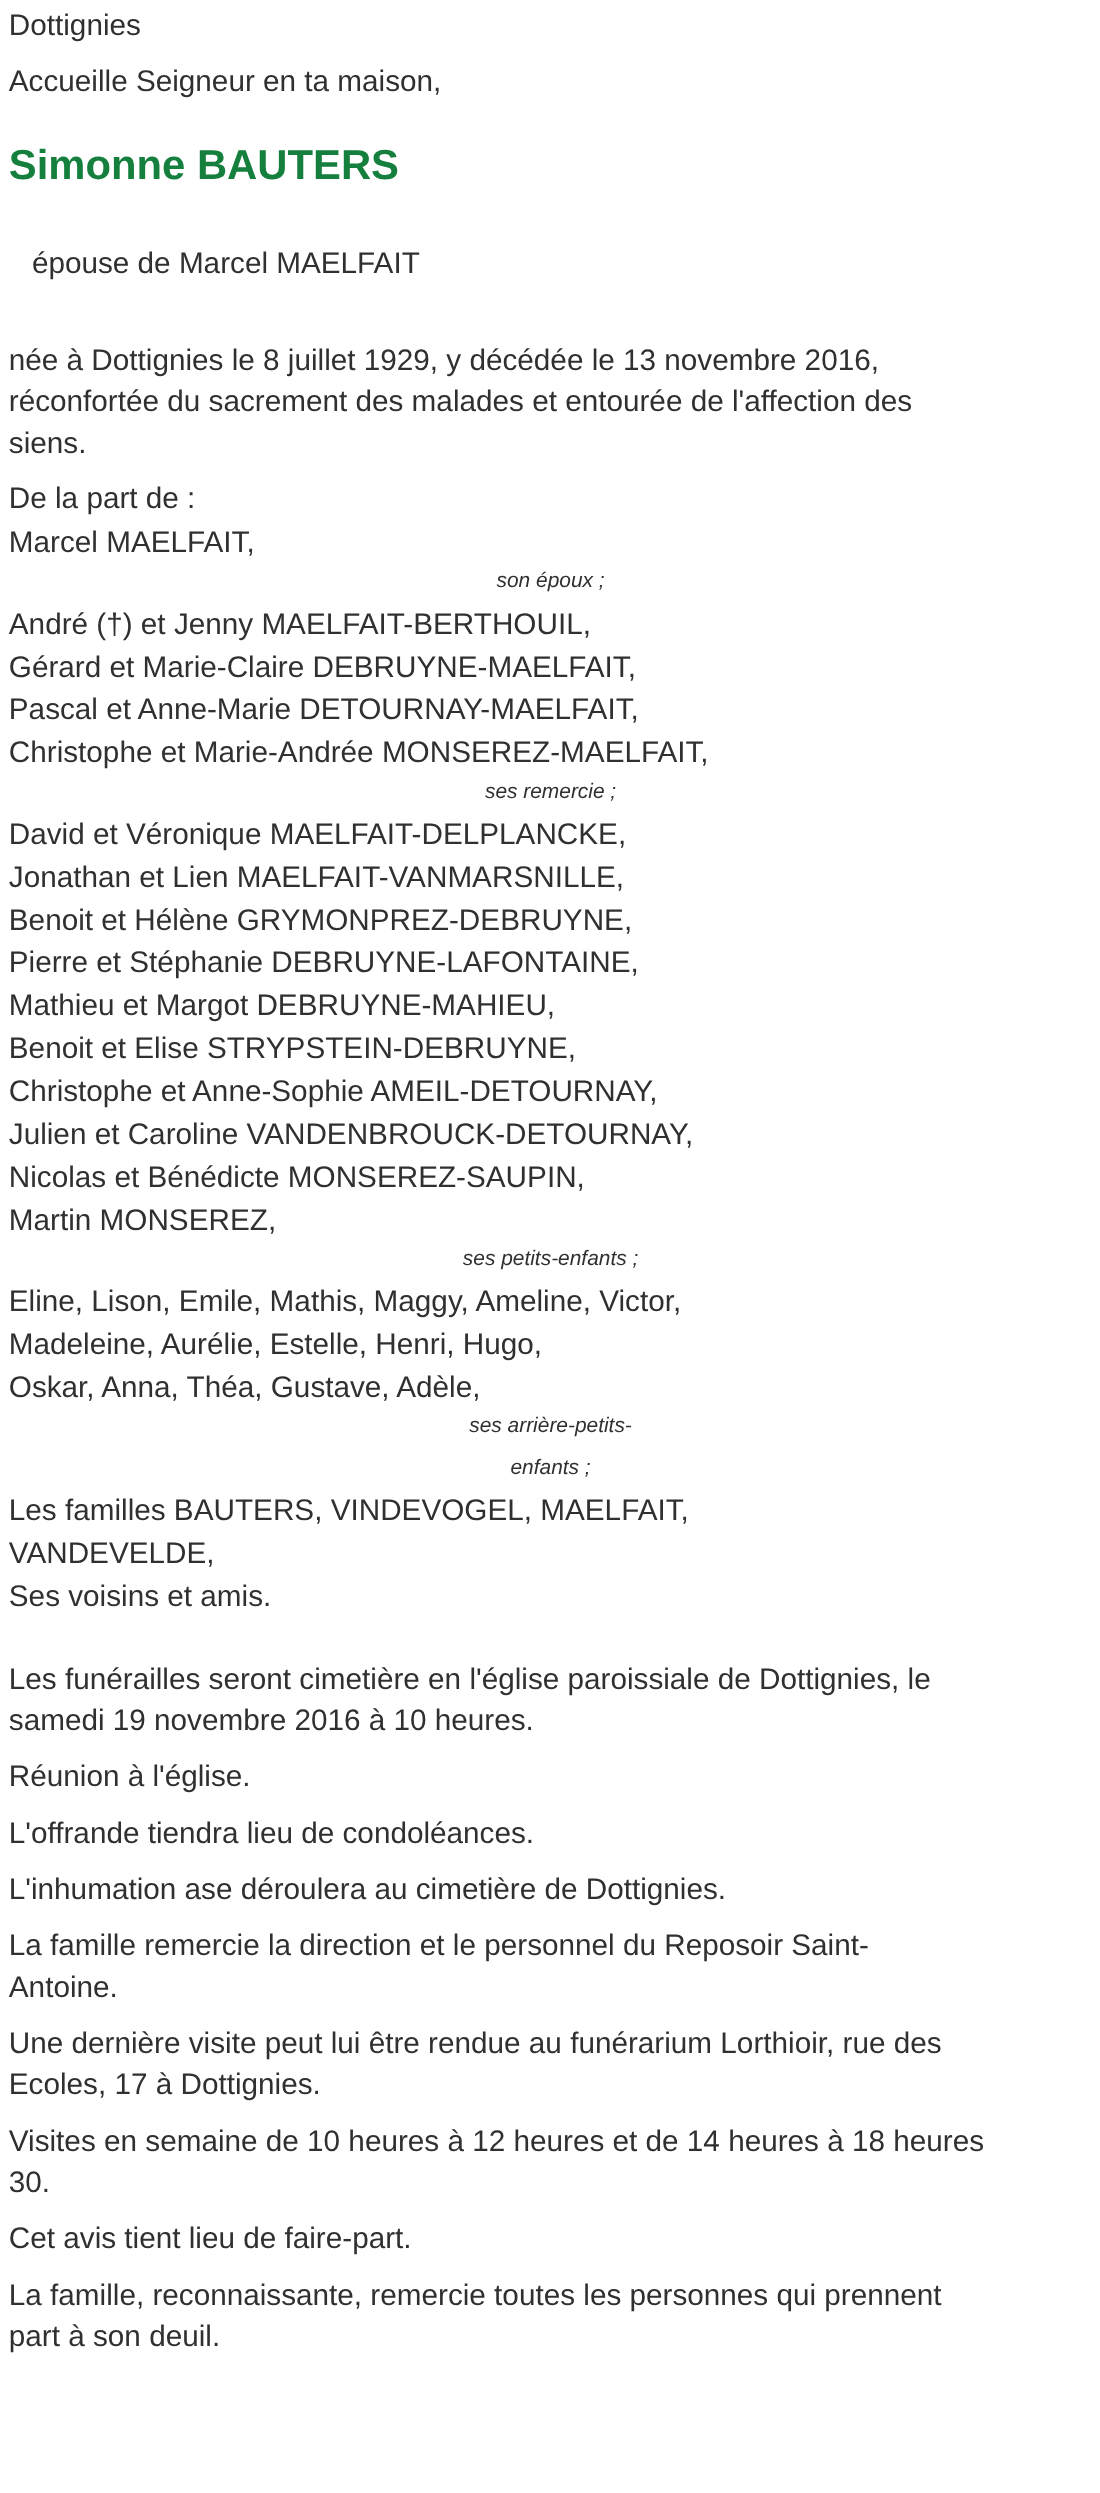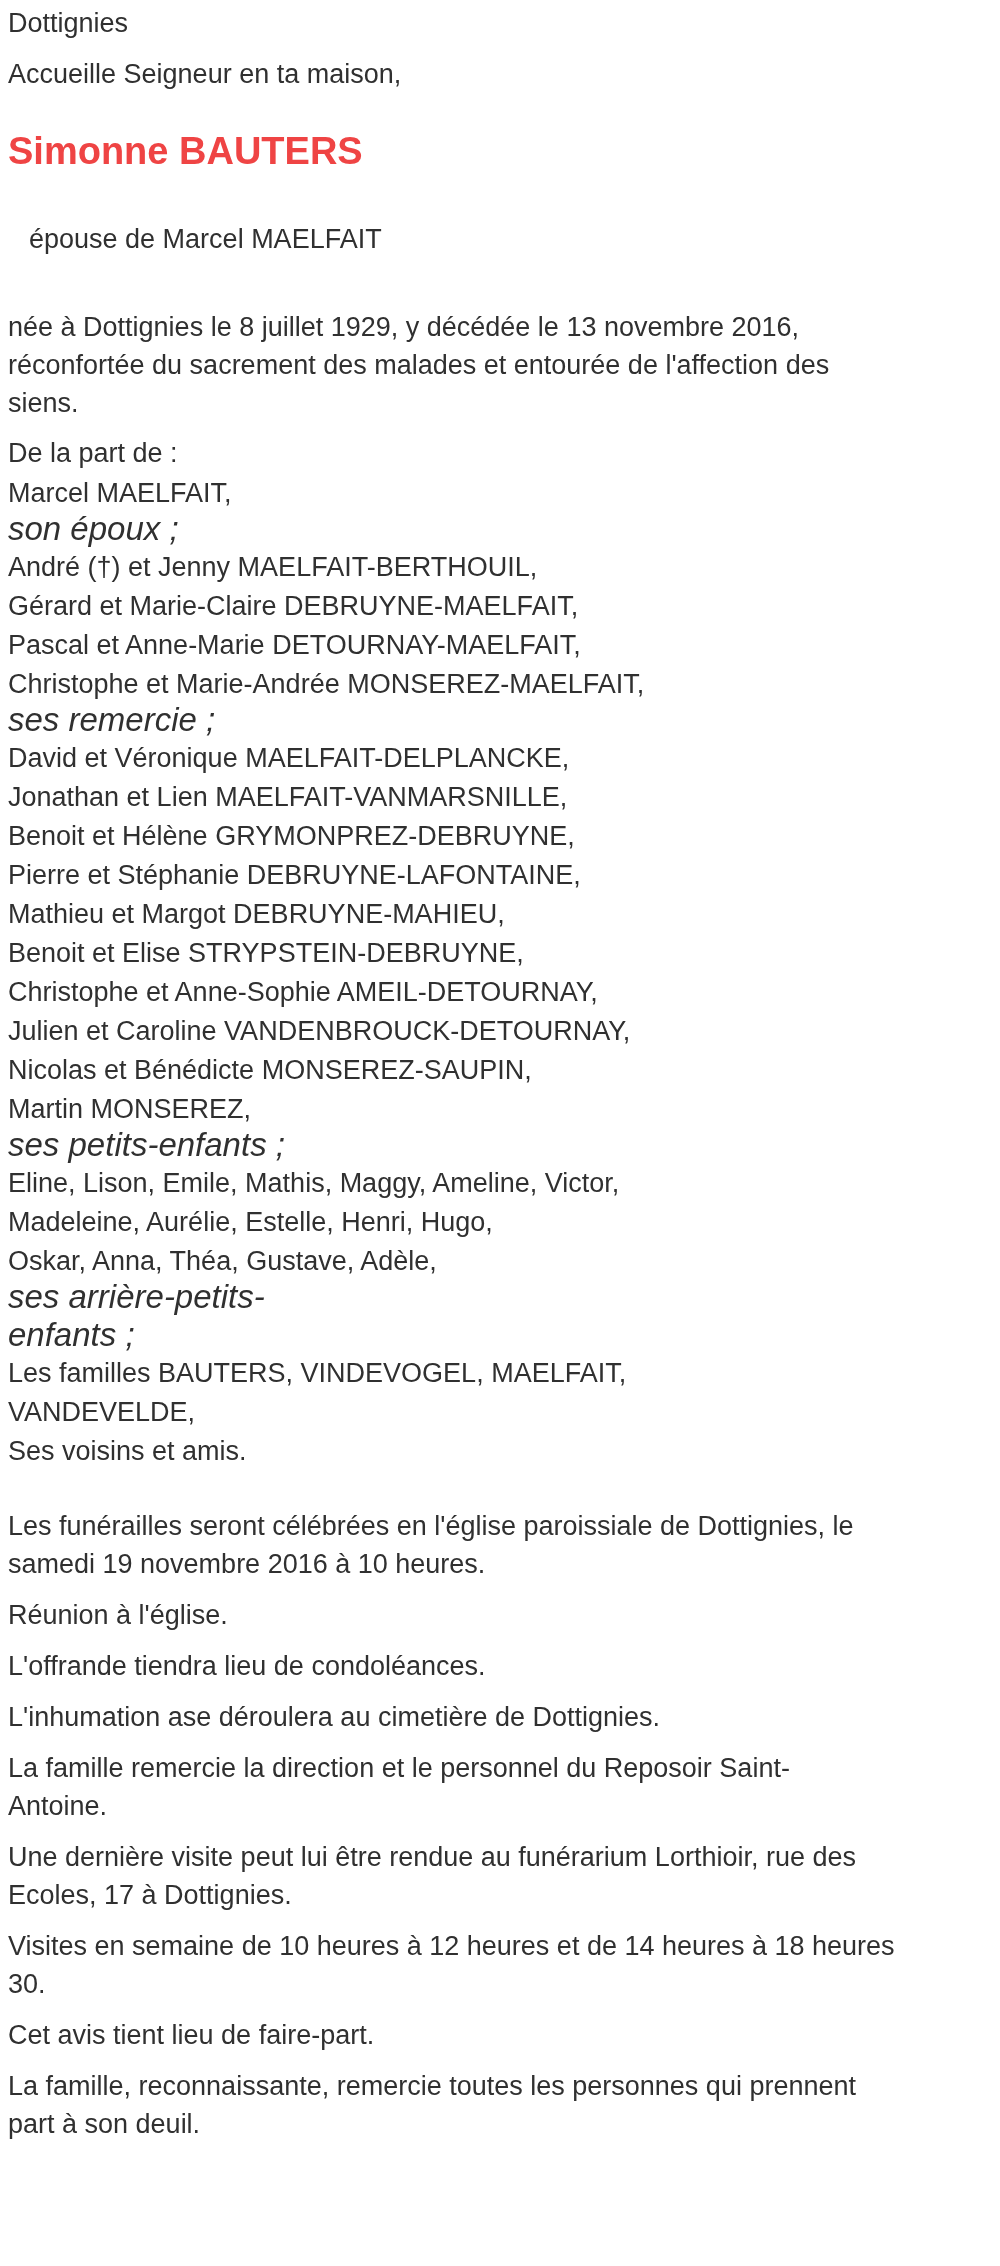--- a/index.html
+++ b/index.html
@@ -22,38 +22,38 @@
     font-size:27px;
     line-height:38px;
     white-space:nowrap;
   }
   .epitaph{margin-top:13px;}
   h1.deceased{
     font-size:38px;
     line-height:50px;
     font-weight:700;
     margin:33px 0 4px 0;
-    color:#ef4444;
+    color:#15803d;
     white-space:nowrap;
     letter-spacing:0;
   }
   .spouse{margin-top:44px;margin-left:21px;}
   .bio{margin-top:50px;}
   .from{margin-top:12px;}
   .groups{margin-top:2px;}
   .name-line{
     font-size:27px;
     line-height:39px;
     white-space:nowrap;
   }
   .relation-line{
-    font-size:33px;
+    font-size:19px;
     line-height:27px;
     font-style:italic;
-    text-align:left;
+    text-align:center;
     white-space:nowrap;
     margin:2px 0 0 0;
   }
   .relation-block{margin:2px 0 6px 0;}
   .relation-block .relation-line + .relation-line{margin-top:11px;}
   .announcements{margin-top:36px;}
   .announcement{margin:0 0 13px 0;}
   .address{margin-top:40px;}
   .black-bar{
     position:absolute;
@@ -128,21 +128,21 @@
         </div>
         <div class="family-group">
           <div class="name-line">Les familles BAUTERS, VINDEVOGEL, MAELFAIT,</div>
           <div class="name-line">VANDEVELDE,</div>
           <div class="name-line">Ses voisins et amis.</div>
         </div>
       </div>
 
     <div class="announcements">
         <div class="announcement">
-          <div class="line">Les funérailles seront célébrées en l'église paroissiale de Dottignies, le</div>
+          <div class="line">Les funérailles seront cimetière en l'église paroissiale de Dottignies, le</div>
           <div class="line">samedi 19 novembre 2016 à 10 heures.</div>
         </div>
         <div class="announcement">
           <div class="line">Réunion à l'église.</div>
         </div>
         <div class="announcement">
           <div class="line">L'offrande tiendra lieu de condoléances.</div>
         </div>
         <div class="announcement">
           <div class="line">L'inhumation ase déroulera au cimetière de Dottignies.</div>

